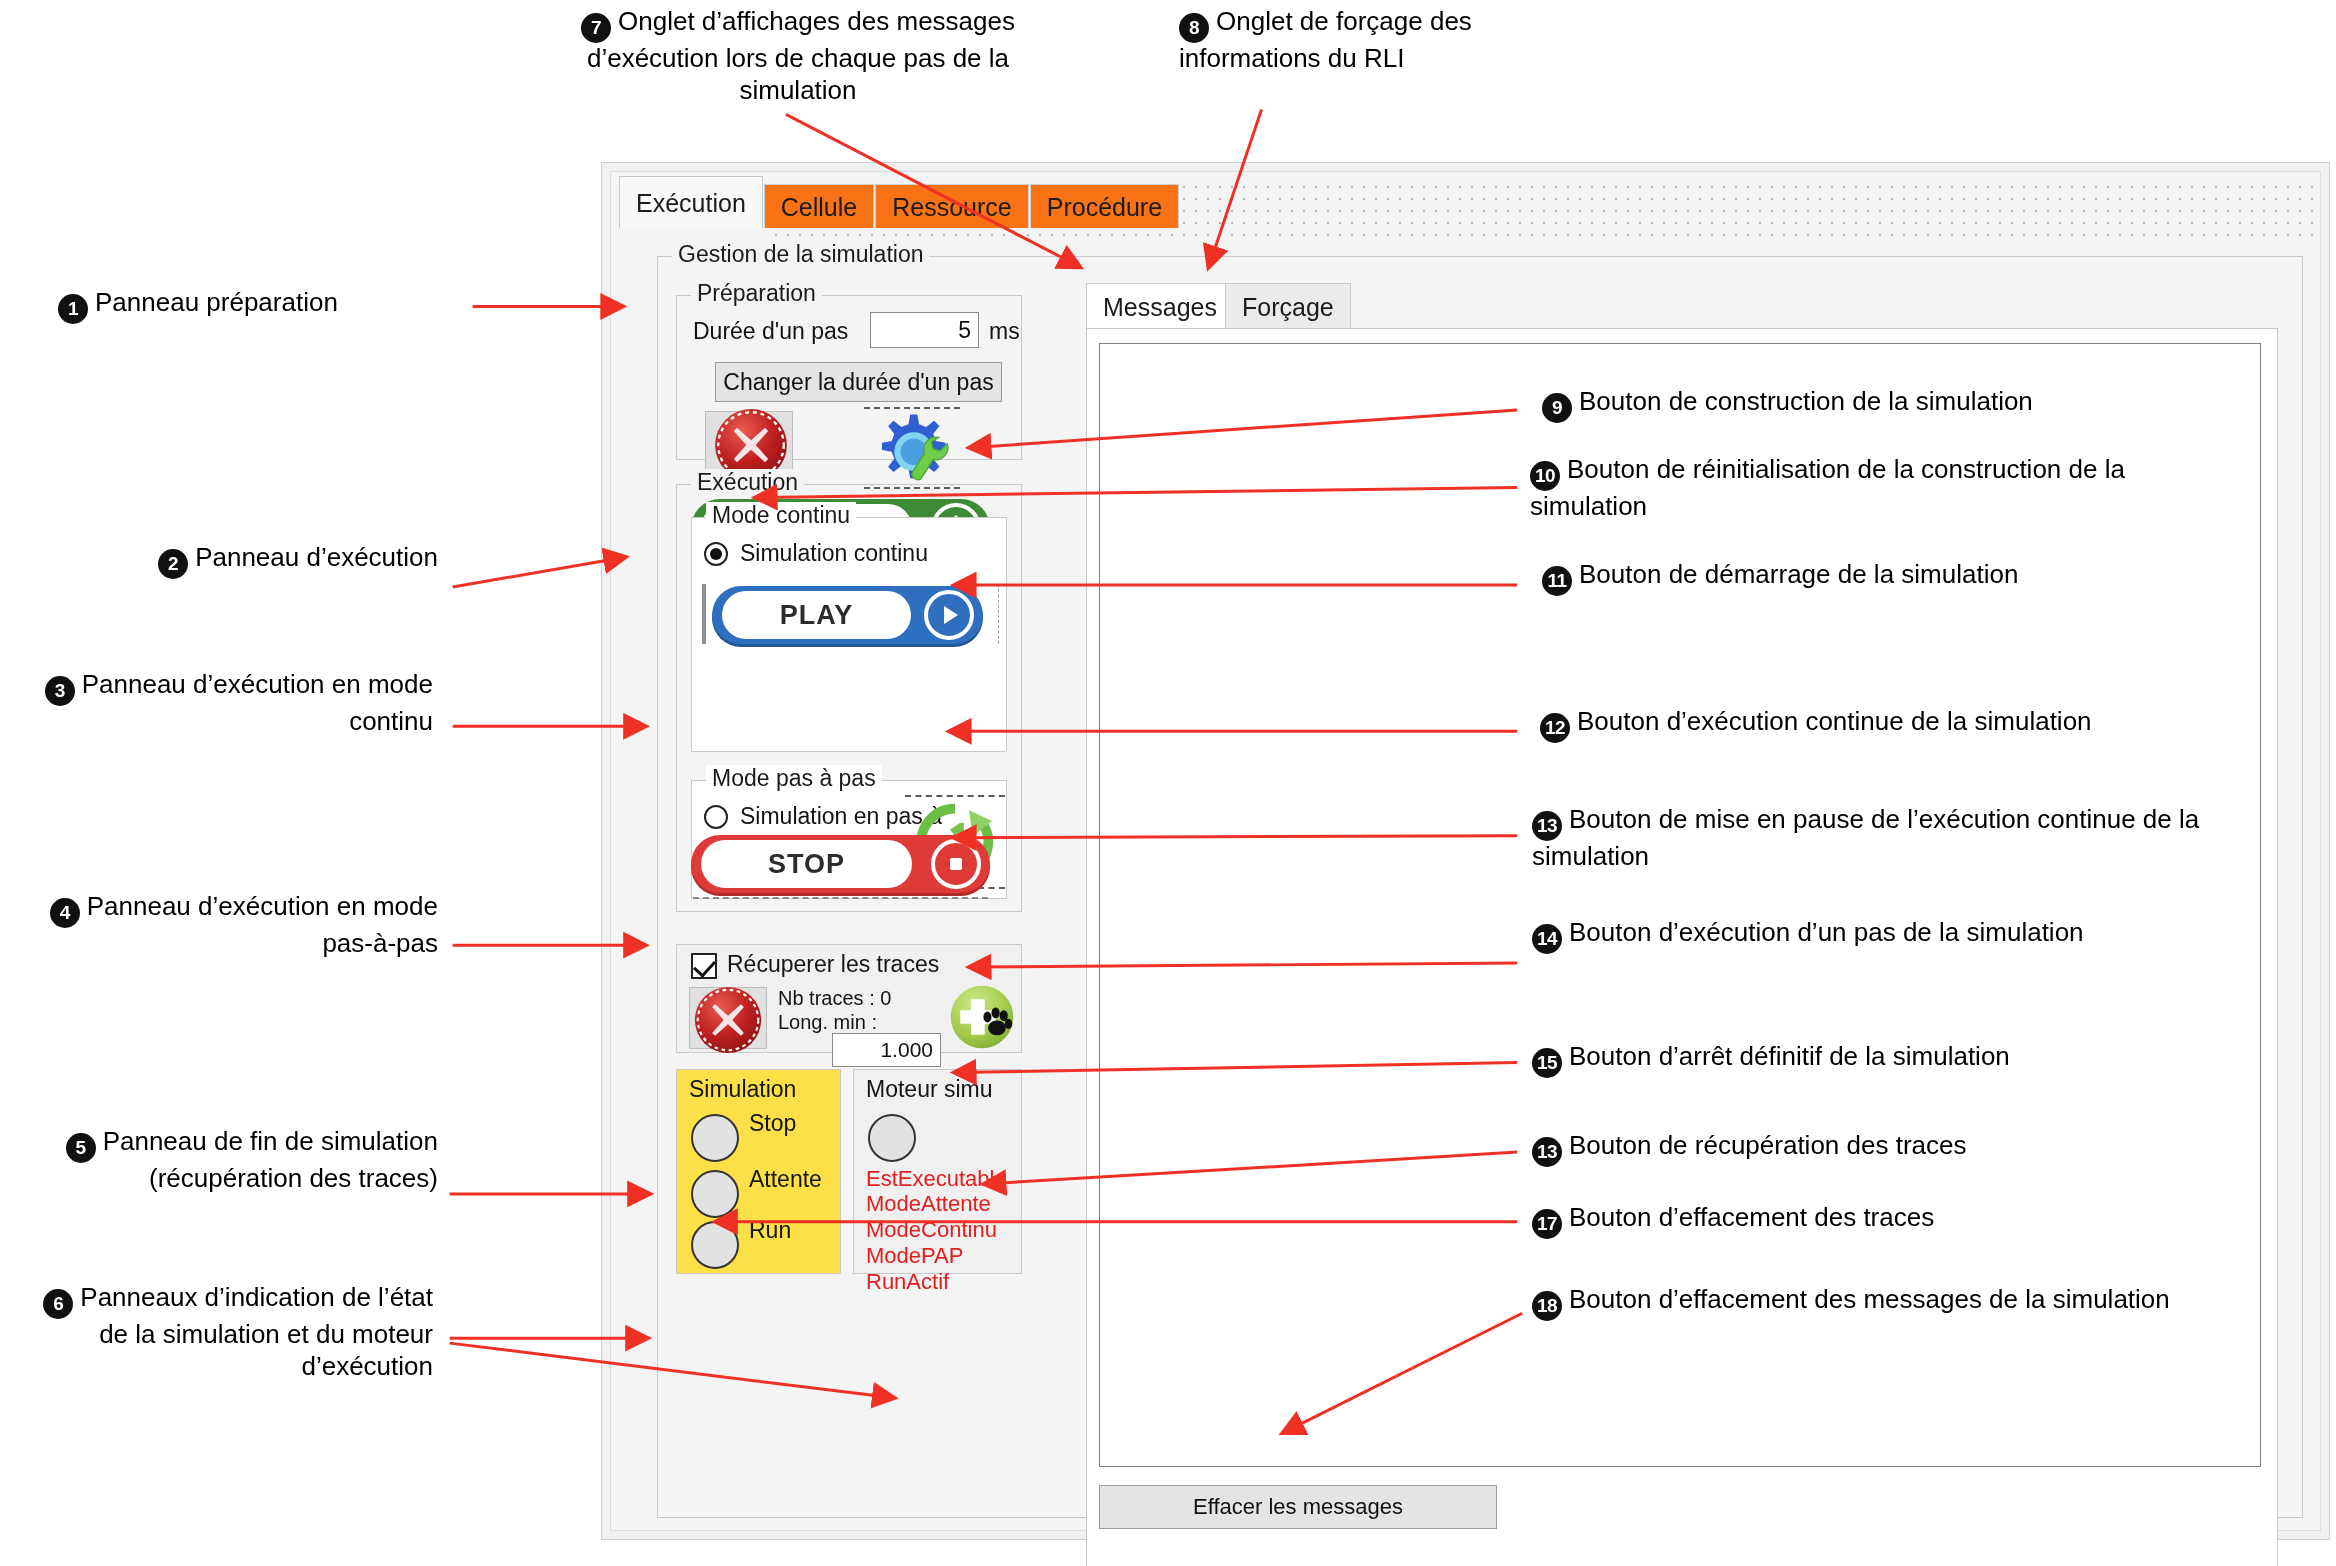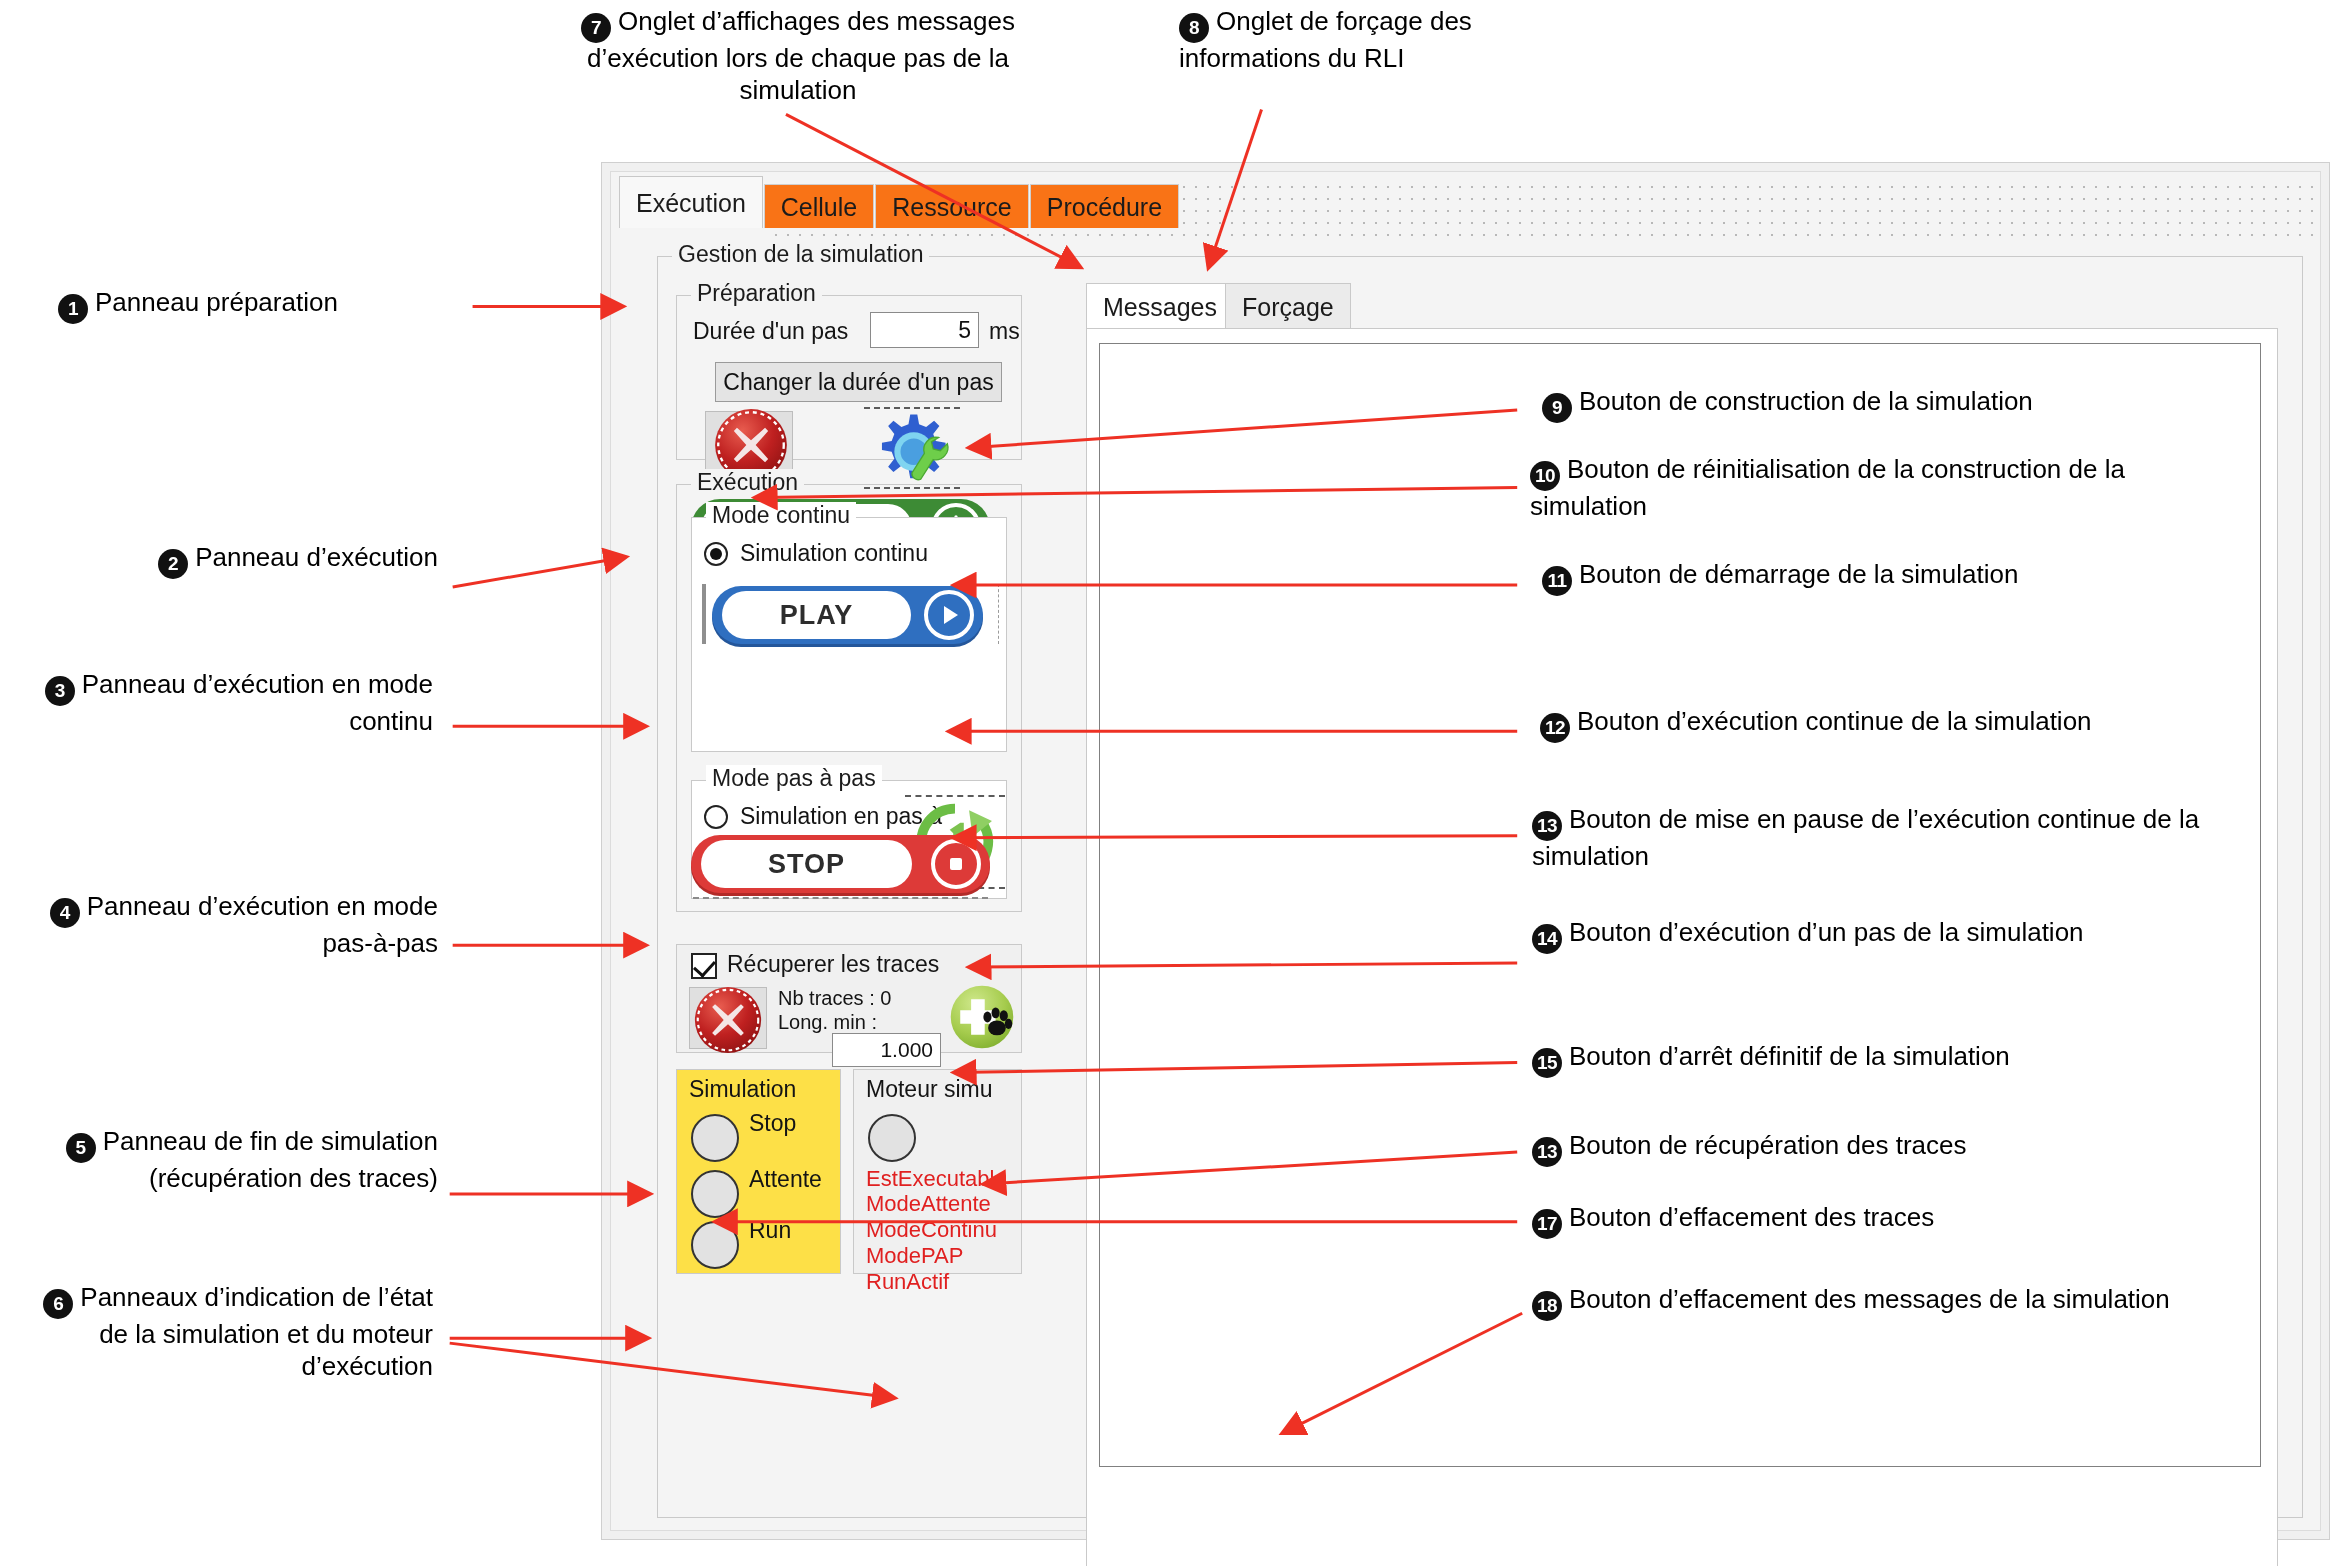--- a/index.html
+++ b/index.html
@@ -297,20 +297,21 @@
         <span class="lbl red" style="left:12px;top:173px;font-size:22px;">ModePAP</span>
         <span class="lbl red" style="left:12px;top:199px;font-size:22px;">RunActif</span>
       </div>
 
 
       <div id="msgpane">
         <span class="subtab sel" style="left:0;top:0;">Messages</span>
         <span class="subtab unsel" style="left:139px;top:0;">Forçage</span>
         <div id="msgbody">
           <div id="msgarea"></div>
+          <div id="clearbtn">Effacer les messages</div>
         </div>
       </div>
 
     </div>
   </div>
 </div>
 
 <div class="callout c" style="left:549px;top:6px;width:498px;">
   <span class="num">7</span><span>Onglet d’affichages des messages d’exécution lors de chaque pas de la simulation</span>
 </div>

